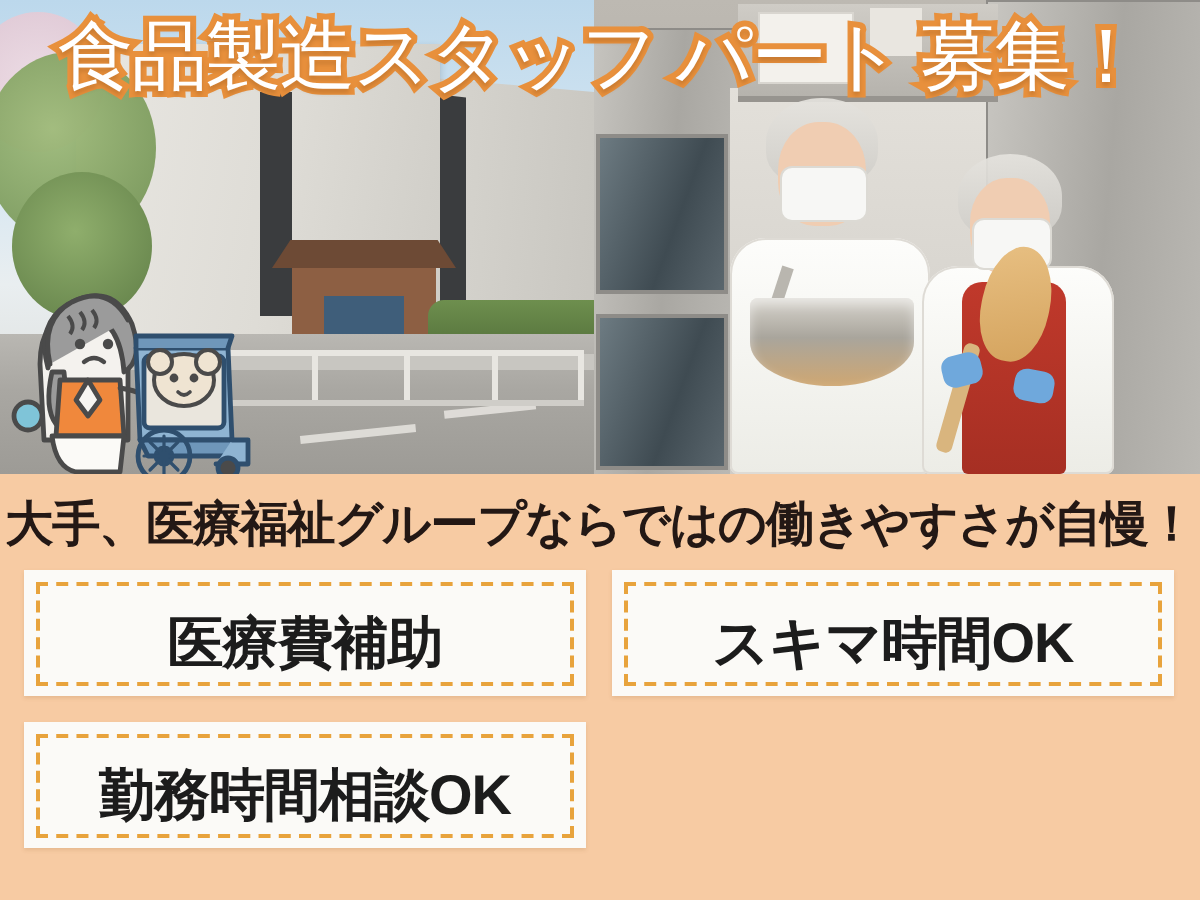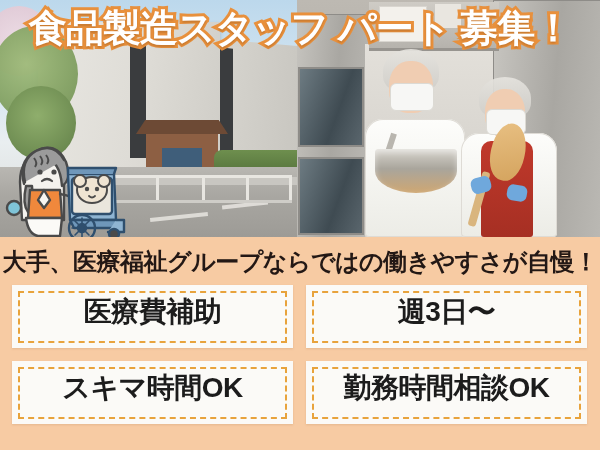--- a/index.html
+++ b/index.html
@@ -72,21 +72,21 @@
   .glove{position:absolute;width:20px;height:16px;background:#6fa8dc;border-radius:6px;}
   .g1{left:16px;top:118px;transform:rotate(-14deg);}
   .g2{left:52px;top:126px;transform:rotate(10deg);}
 
   
   .mascot{position:absolute;left:4px;top:124px;width:124px;height:118px;}
 
   
   .title{
     position:absolute;left:0;top:3px;width:600px;text-align:center;
-    font-size:38px;font-weight:bold;letter-spacing:-1px;
+    font-size:38px;font-weight:normal;letter-spacing:-1px;
     color:#ffffff;
     -webkit-text-stroke:6px #e8903c;
     paint-order:stroke fill;
     text-shadow:0 2px 2px rgba(120,70,20,.28);
     white-space:nowrap;
   }
 
   
   .lower{position:absolute;left:0;top:237px;width:600px;height:213px;background:#f7cba3;}
   .subtitle{
@@ -94,21 +94,21 @@
     font-size:24px;font-weight:bold;color:#231815;letter-spacing:-.5px;white-space:nowrap;
   }
   .grid{position:absolute;left:12px;top:48px;width:576px;display:flex;flex-wrap:wrap;gap:13px;}
   .chip{
     width:281px;height:63px;background:#fbfaf7;
     display:flex;align-items:center;justify-content:center;
     box-shadow:0 1px 2px rgba(150,100,50,.18);
   }
   .chip-inner{
     width:265px;height:48px;border:2px dashed #e8a33c;
-    display:flex;align-items:flex-start;justify-content:center;
+    display:flex;align-items:flex-end;justify-content:center;
   }
   .chip-text{font-size:28px;font-weight:bold;color:#1c1c1c;letter-spacing:-.5px;white-space:nowrap;}
 </style>
 </head>
 <body>
 
 <div class="banner">
 
   <div class="photo-strip">
 
@@ -228,25 +228,20 @@
     <div class="subtitle">大手、医療福祉グループならではの働きやすさが自慢！</div>
 
     <div class="grid">
       <div class="chip">
         <div class="chip-inner">
           <span class="chip-text">医療費補助</span>
         </div>
       </div>
       <div class="chip">
         <div class="chip-inner">
-          <span class="chip-text">週3日〜</span>
-        </div>
-      </div>
-      <div class="chip">
-        <div class="chip-inner">
           <span class="chip-text">スキマ時間OK</span>
         </div>
       </div>
       <div class="chip">
         <div class="chip-inner">
           <span class="chip-text">勤務時間相談OK</span>
         </div>
       </div>
     </div>
   </div>

